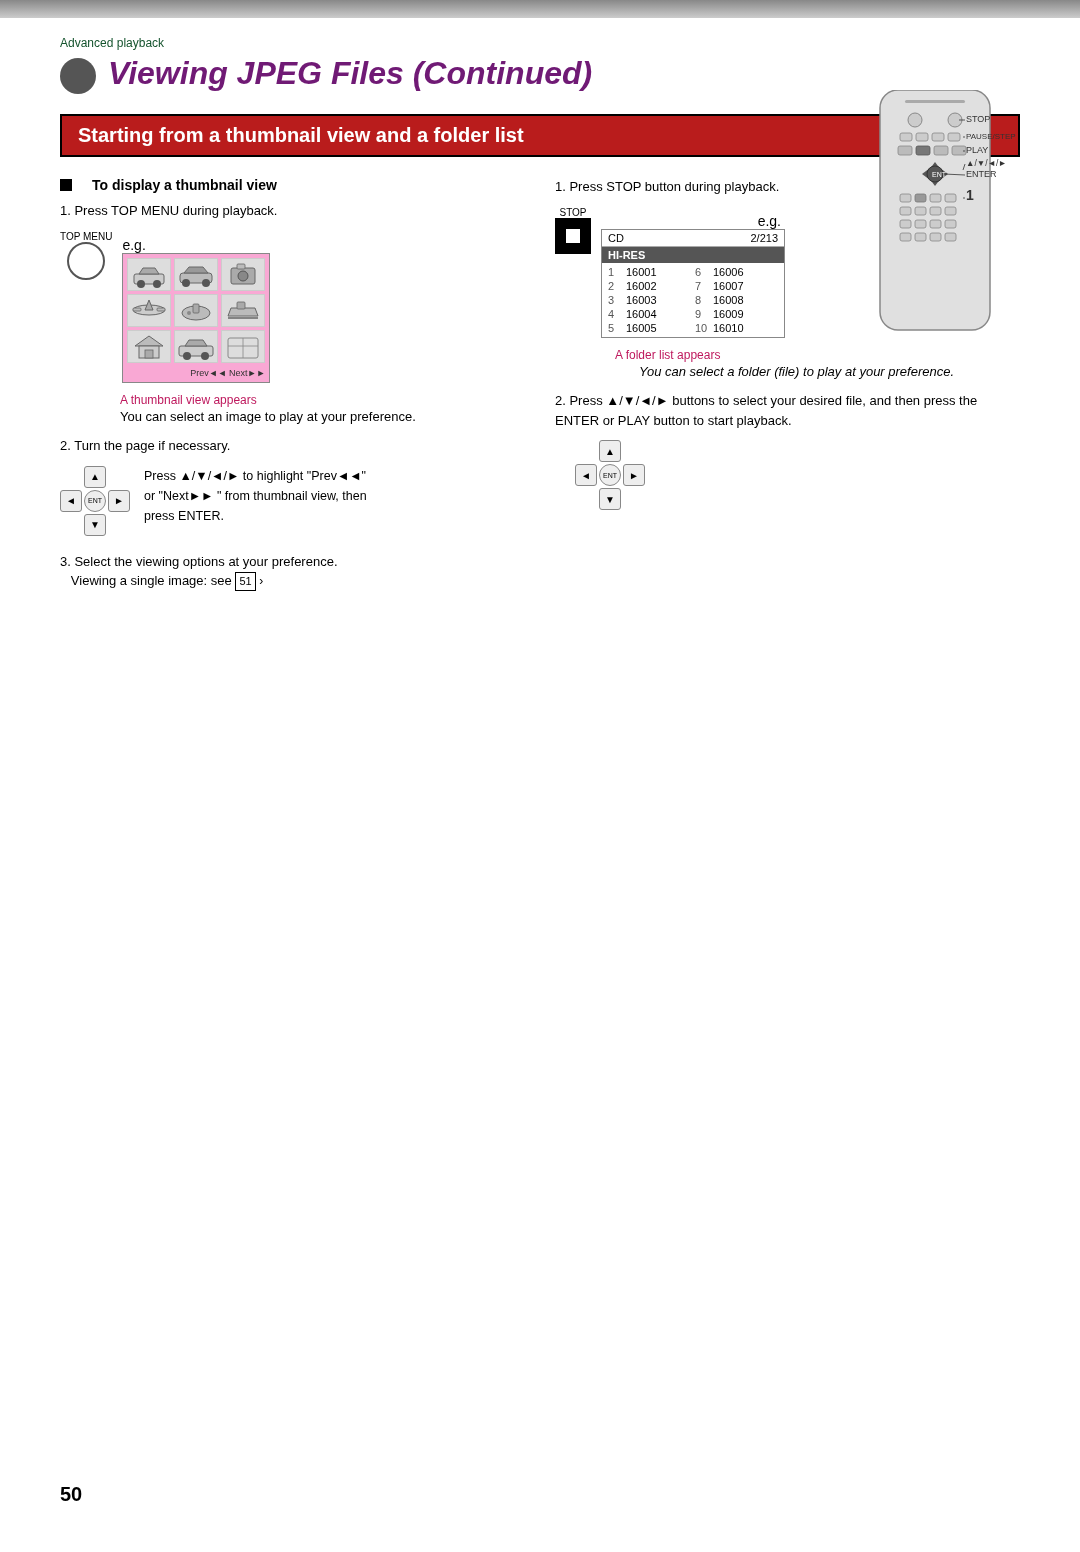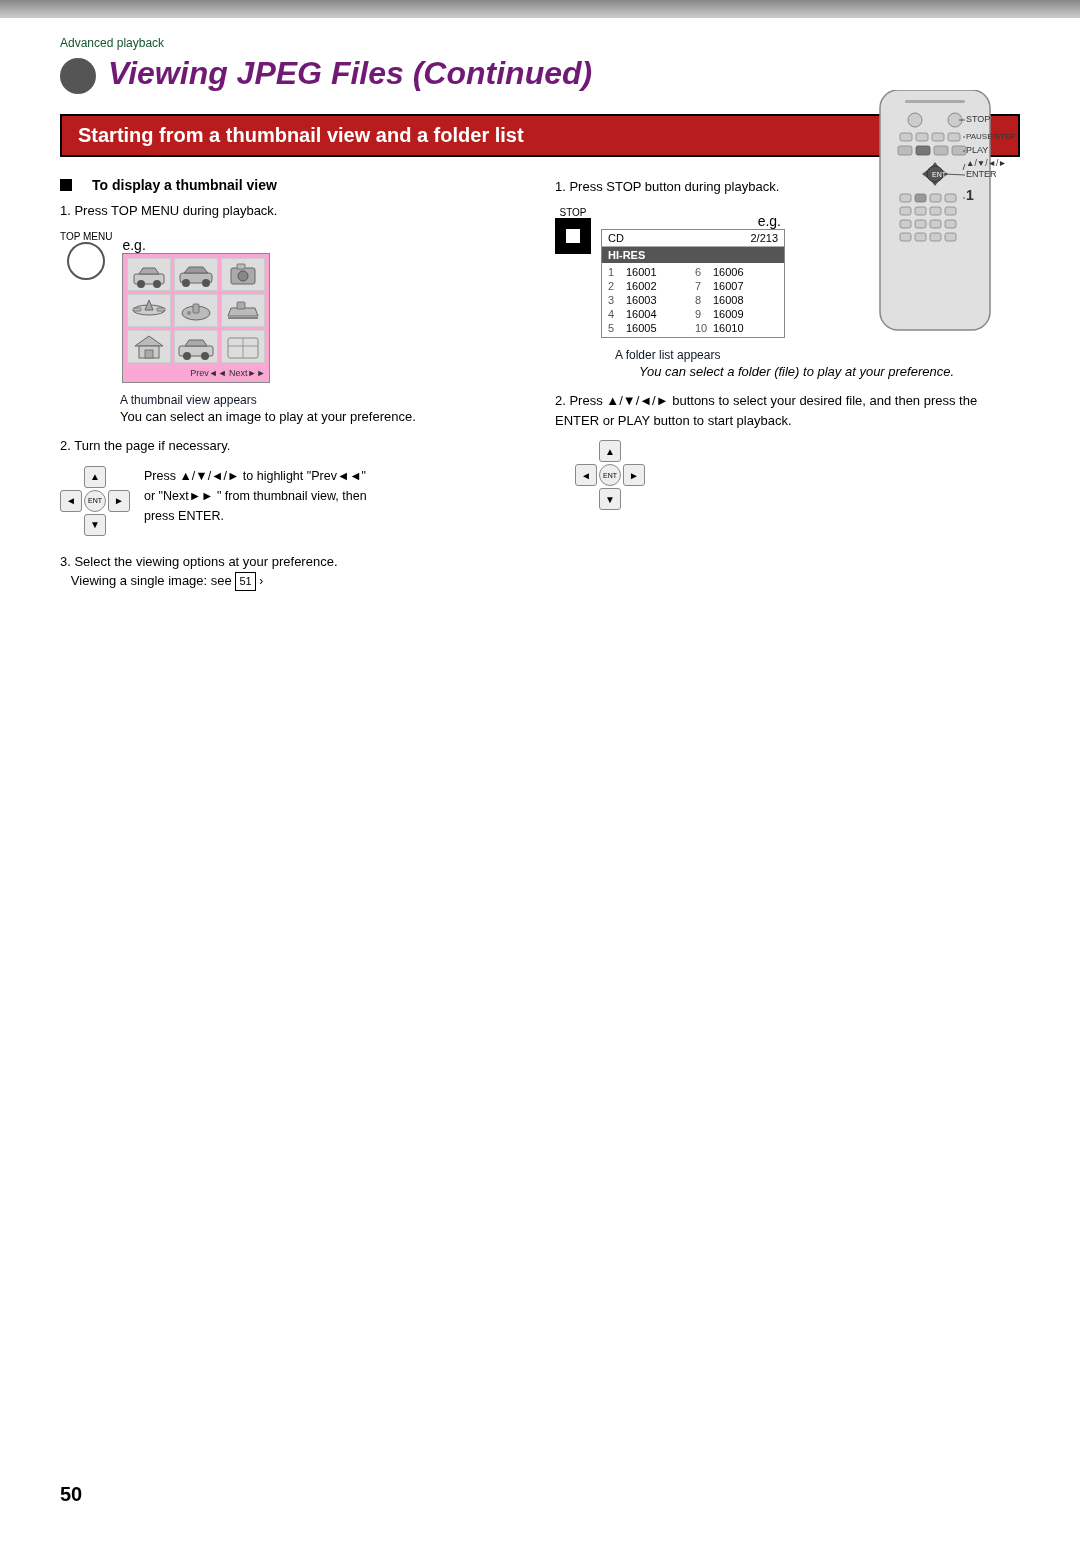--- a/index.html
+++ b/index.html
@@ -170,21 +170,21 @@
 
     .thumb-nav {
       font-size: 9px;
       text-align: right;
       color: #333;
       padding-top: 2px;
     }
 
     .caption-text {
       font-size: 12px;
-      color: #0f172a;
+      color: #be185d;
       margin-top: 4px;
       text-align: center;
     }
 
     
     .folder-table-wrap {
       border: 1px solid #888;
       font-size: 11px;
     }
 

